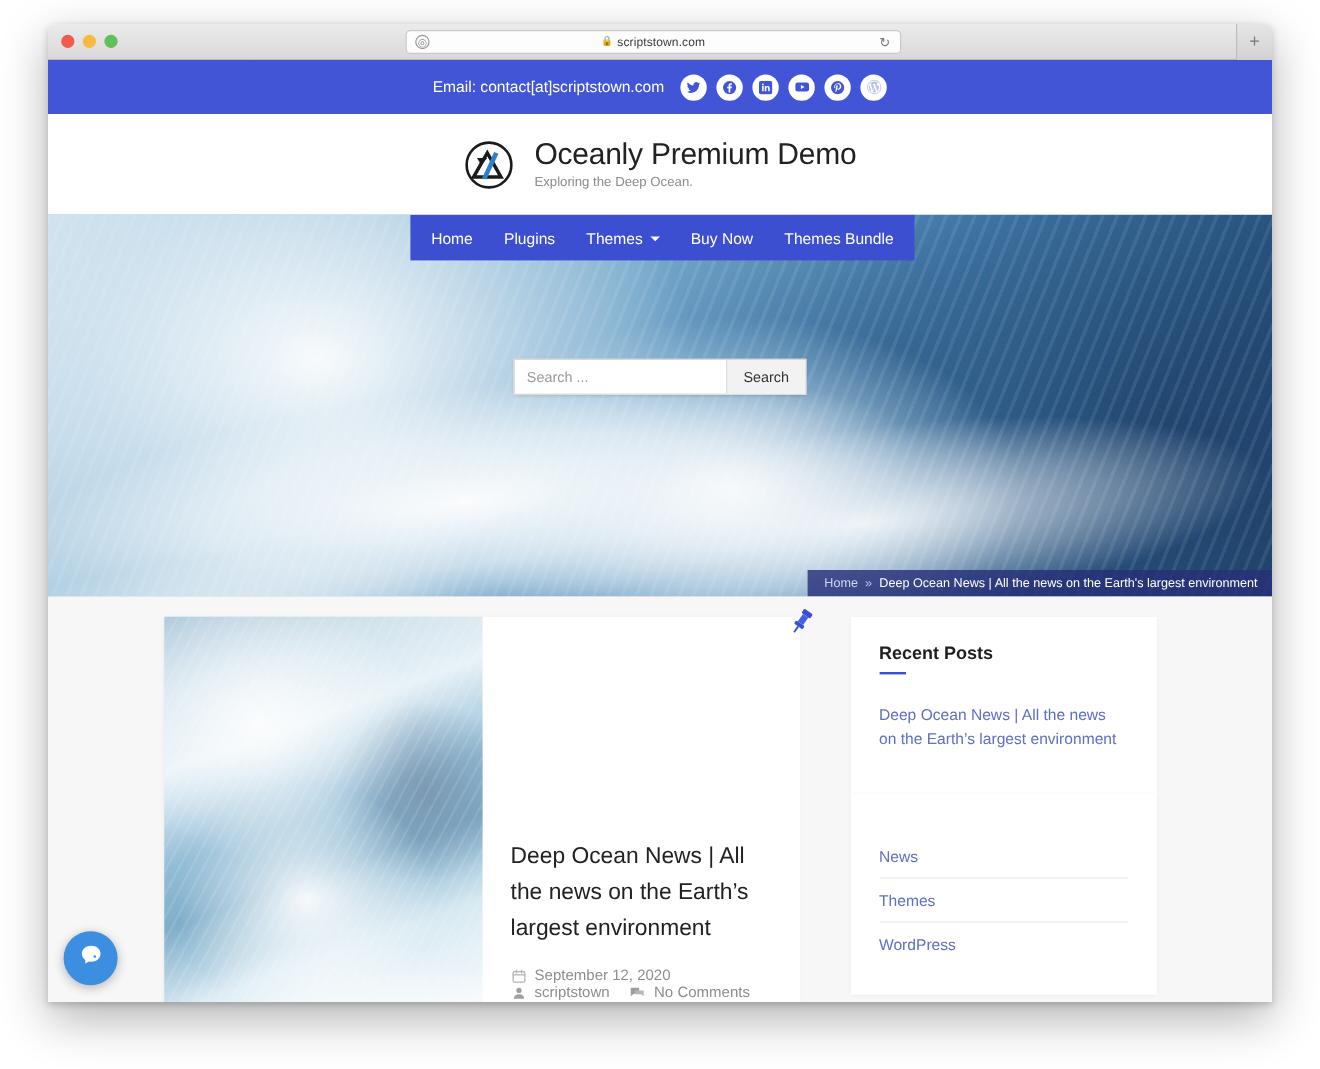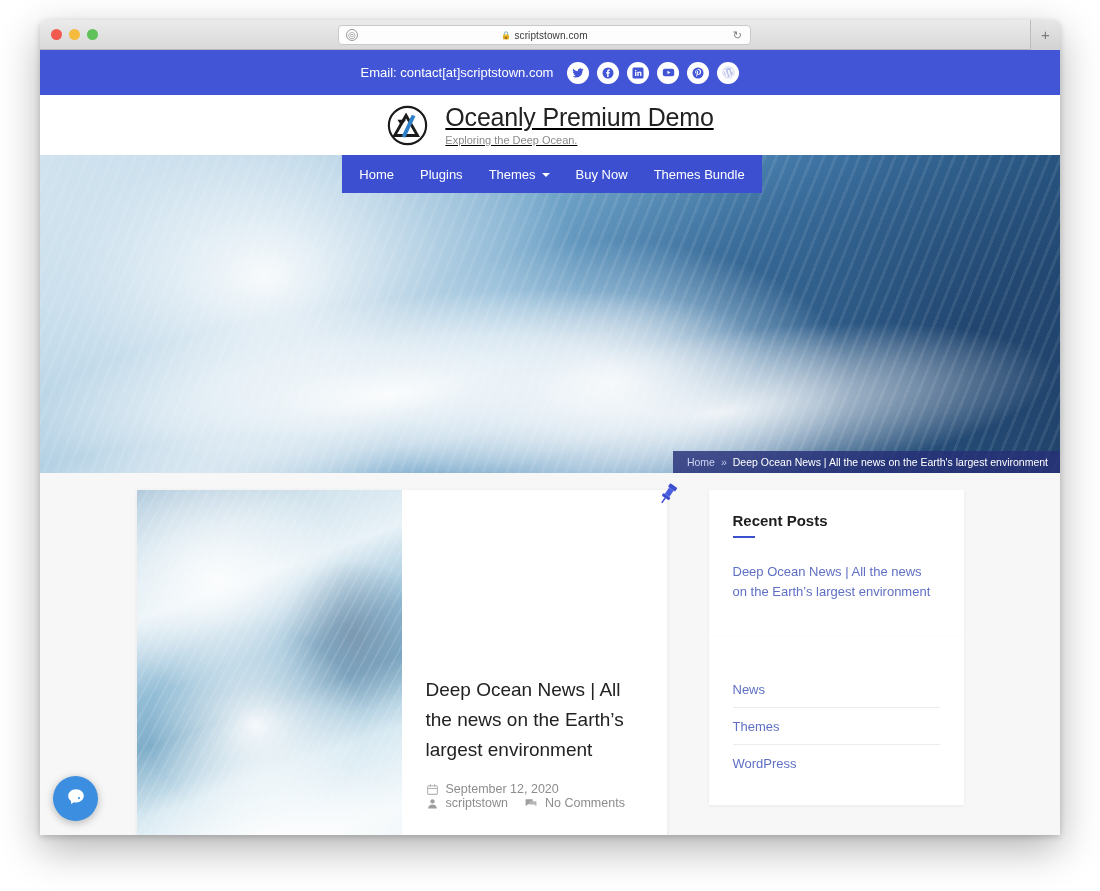--- a/index.html
+++ b/index.html
@@ -128,27 +128,26 @@
     border-radius: 50%;
     background: #ffffff;
     display: flex;
     align-items: center;
     justify-content: center;
   }
   .social svg { display: block; }
 
   
   .site-header {
-    height: 60px;
+    height: 84px;
     background: #ffffff;
     display: flex;
     align-items: center;
     justify-content: center;
     gap: 16px;
-    text-decoration: underline;
   }
   .logo-mark {
     width: 43px; height: 43px;
     flex: 0 0 43px;
   }
   .brand-title {
     font-size: 25px;
     color: #222222;
     font-weight: normal;
     letter-spacing: -0.2px;
@@ -527,20 +526,24 @@
             <span class="caret"></span>
           </a>
         <a class="nav-item">
             <span>Buy Now</span>
           </a>
         <a class="nav-item">
             <span>Themes Bundle</span>
           </a>
       </nav>
 
+      <form class="hero-search">
+        <input type="text" placeholder="Search ..." style="">
+        <button class="hero-search-btn" type="button">Search</button>
+      </form>
 
       <div class="breadcrumb">
         <a class="crumb-link">Home</a>
         <span class="crumb-sep">»</span>
         <span class="crumb-current">Deep Ocean News | All the news on the Earth's largest environment</span>
       </div>
     </div>
 
     <div class="content">
 

